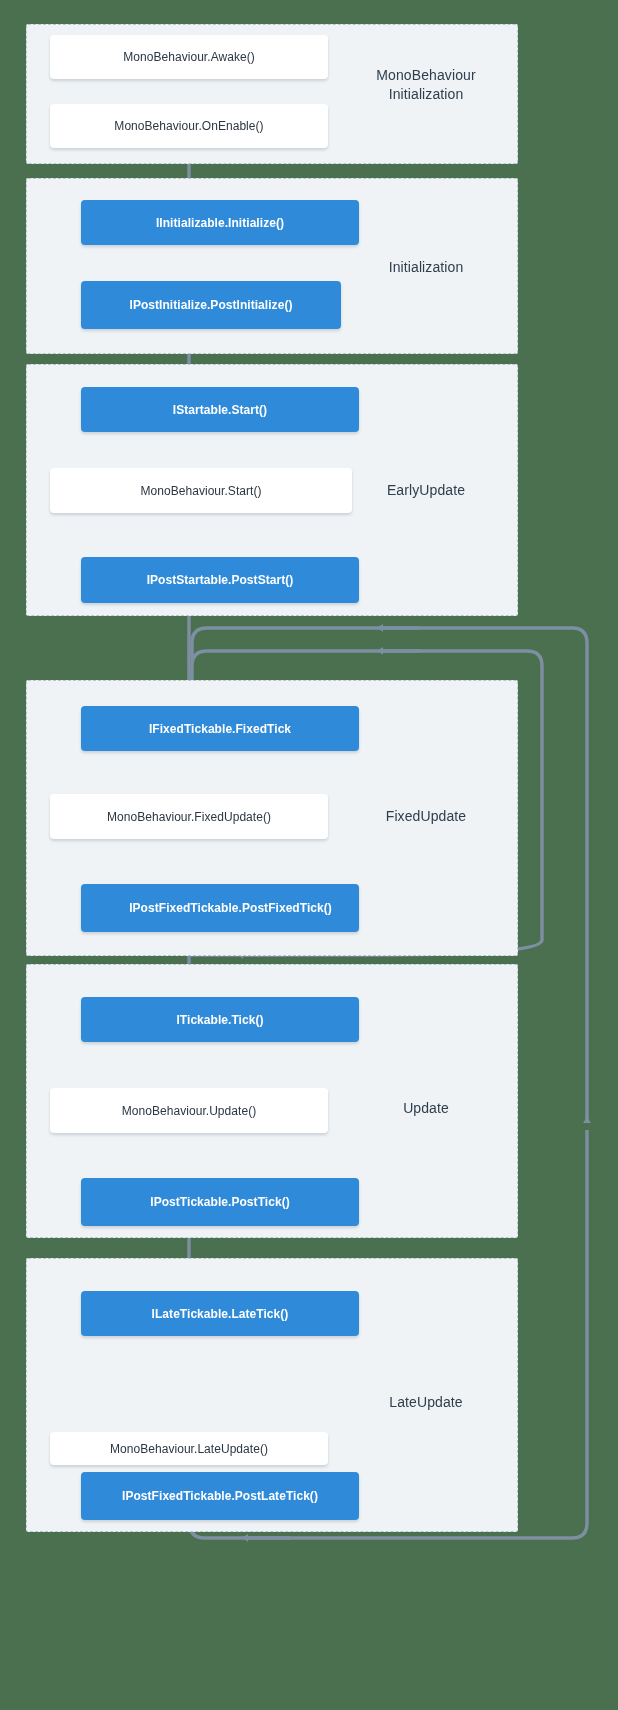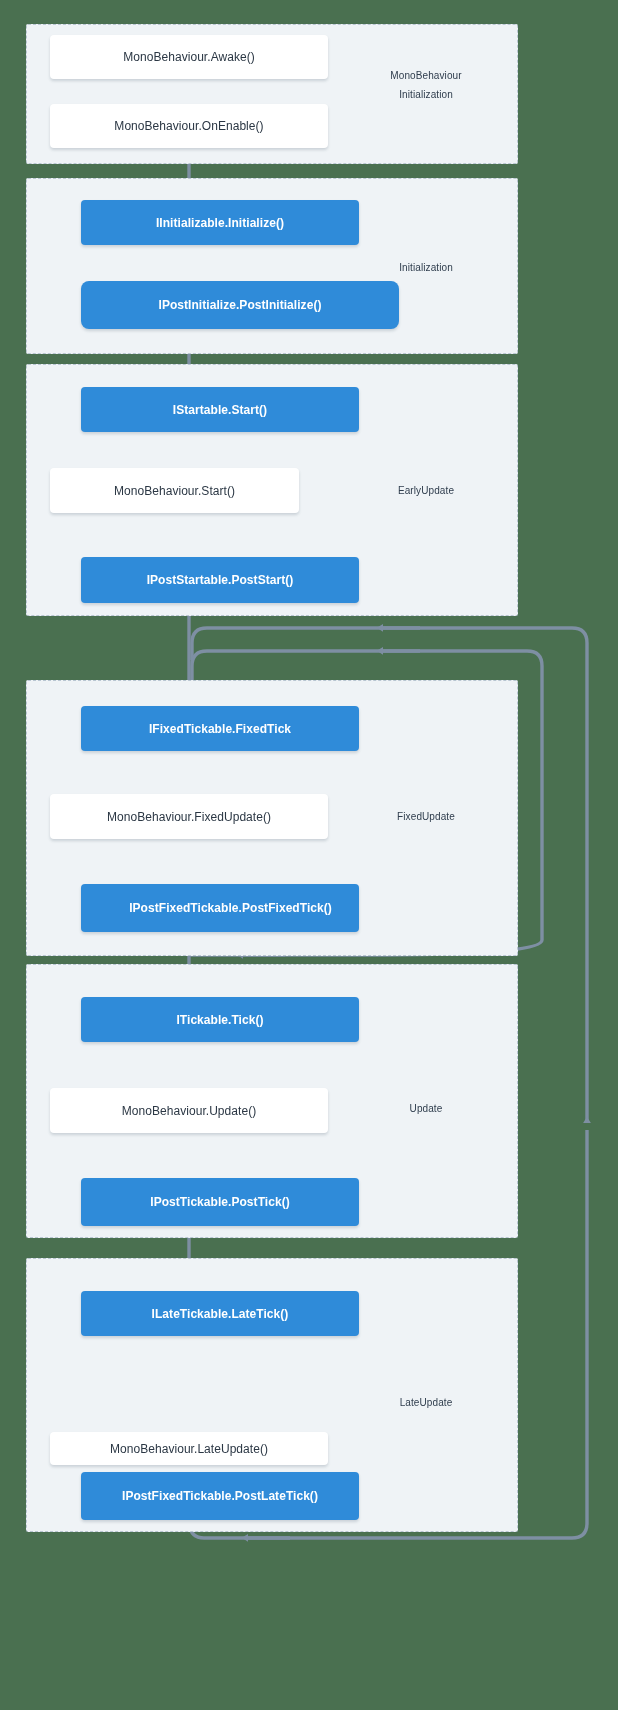--- a/index.html
+++ b/index.html
@@ -32,21 +32,21 @@
   .phase {
     position: absolute;
     background: #eff3f6;
     border: 1px dashed #b9c6d2;
     border-radius: 2px;
     box-sizing: border-box;
   }
   .phase-label {
     position: absolute;
     color: #2f3d4d;
-    font-size: 10px;
+    font-size: 14px;
     line-height: 19px;
     text-align: center;
     white-space: pre-line;
     letter-spacing: 0.1px;
   }
 
   
   .node {
     position: absolute;
     box-sizing: border-box;
@@ -124,27 +124,27 @@
   <div class="phase-label" style="left:346px; top:66px; width:160px;">MonoBehaviour
 Initialization</div>
 
   <div class="node mono" style="left:50px; top:35px; width:278px; height:44px;">MonoBehaviour.Awake()</div>
   <div class="node mono" style="left:50px; top:104px; width:278px; height:44px;">MonoBehaviour.OnEnable()</div>
 
   <div class="phase" style="left:26px; top:178px; width:492px; height:176px;"></div>
   <div class="phase-label" style="left:346px; top:258px; width:160px;">Initialization</div>
 
   <div class="node iface" style="left:50px; top:200px; width:278px; height:45px;">IInitializable.Initialize()</div>
-  <div class="node iface" style="left:50px; top:281px; width:318px; height:48px;border-radius:8px;">IPostInitialize.PostInitialize()</div>
+  <div class="node iface" style="left:50px; top:281px; width:260px; height:48px;">IPostInitialize.PostInitialize()</div>
 
   <div class="phase" style="left:26px; top:364px; width:492px; height:252px;"></div>
   <div class="phase-label" style="left:346px; top:481px; width:160px;">EarlyUpdate</div>
 
   <div class="node iface" style="left:50px; top:387px; width:278px; height:45px;">IStartable.Start()</div>
-  <div class="node mono" style="left:50px; top:468px; width:249px; height:45px;">MonoBehaviour.Start()</div>
+  <div class="node mono" style="left:50px; top:468px; width:302px; height:45px;">MonoBehaviour.Start()</div>
   <div class="node iface" style="left:50px; top:557px; width:278px; height:46px;">IPostStartable.PostStart()</div>
 
   <div class="phase" style="left:26px; top:680px; width:492px; height:276px;"></div>
   <div class="phase-label" style="left:346px; top:807px; width:160px;">FixedUpdate</div>
 
   <div class="node iface" style="left:50px; top:706px; width:278px; height:45px;">IFixedTickable.FixedTick</div>
   <div class="node mono" style="left:50px; top:794px; width:278px; height:45px;">MonoBehaviour.FixedUpdate()</div>
   <div class="node iface" style="left:50px; top:884px; width:278px; height:48px;padding-left:21px;">IPostFixedTickable.PostFixedTick()</div>
 
   <div class="phase" style="left:26px; top:964px; width:492px; height:274px;"></div>

